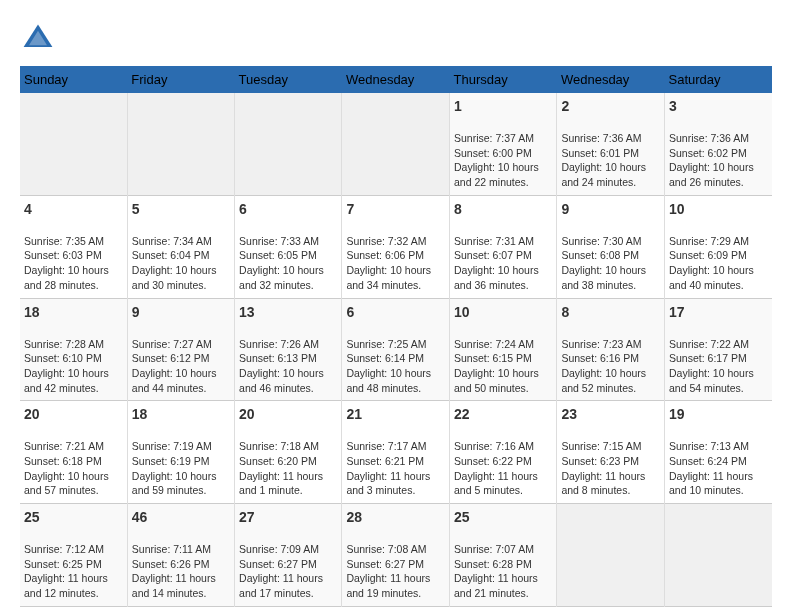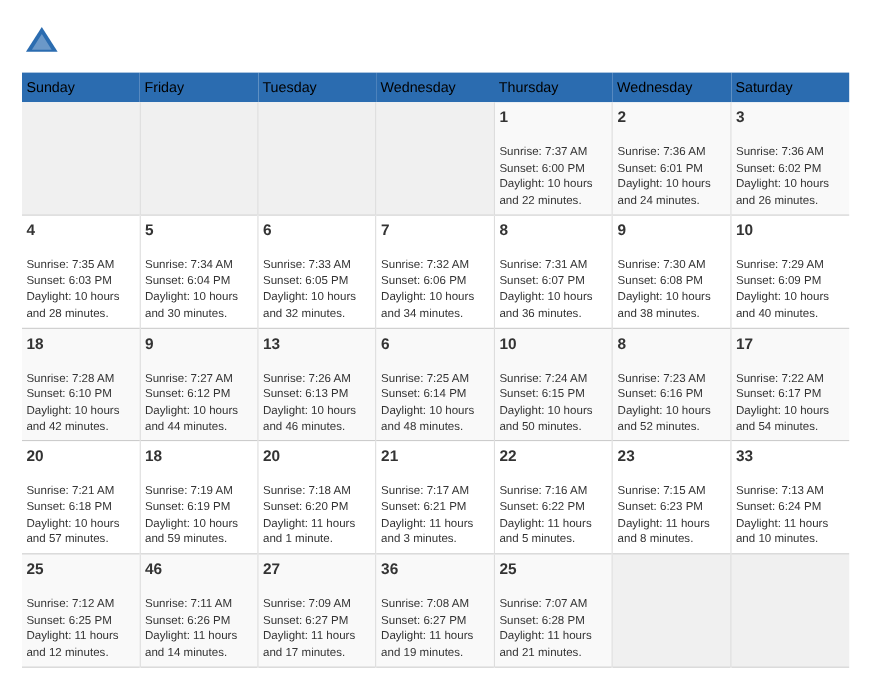--- a/index.html
+++ b/index.html
@@ -219,39 +219,39 @@
         </td>
         <td>
           <div class="day-number">22</div>
           <div class="day-info">Sunrise: 7:16 AM<br>Sunset: 6:22 PM<br>Daylight: 11 hours<br>and 5 minutes.</div>
         </td>
         <td>
           <div class="day-number">23</div>
           <div class="day-info">Sunrise: 7:15 AM<br>Sunset: 6:23 PM<br>Daylight: 11 hours<br>and 8 minutes.</div>
         </td>
         <td>
-          <div class="day-number">33</div>
+          <div class="day-number">19</div>
           <div class="day-info">Sunrise: 7:13 AM<br>Sunset: 6:24 PM<br>Daylight: 11 hours<br>and 10 minutes.</div>
         </td>
       </tr>
       <tr>
         <td>
           <div class="day-number">25</div>
           <div class="day-info">Sunrise: 7:12 AM<br>Sunset: 6:25 PM<br>Daylight: 11 hours<br>and 12 minutes.</div>
         </td>
         <td>
           <div class="day-number">46</div>
           <div class="day-info">Sunrise: 7:11 AM<br>Sunset: 6:26 PM<br>Daylight: 11 hours<br>and 14 minutes.</div>
         </td>
         <td>
           <div class="day-number">27</div>
           <div class="day-info">Sunrise: 7:09 AM<br>Sunset: 6:27 PM<br>Daylight: 11 hours<br>and 17 minutes.</div>
         </td>
         <td>
-          <div class="day-number">36</div>
+          <div class="day-number">28</div>
           <div class="day-info">Sunrise: 7:08 AM<br>Sunset: 6:27 PM<br>Daylight: 11 hours<br>and 19 minutes.</div>
         </td>
         <td>
           <div class="day-number">25</div>
           <div class="day-info">Sunrise: 7:07 AM<br>Sunset: 6:28 PM<br>Daylight: 11 hours<br>and 21 minutes.</div>
         </td>
         <td class="empty-cell"></td>
         <td class="empty-cell"></td>
       </tr>
     </tbody>

